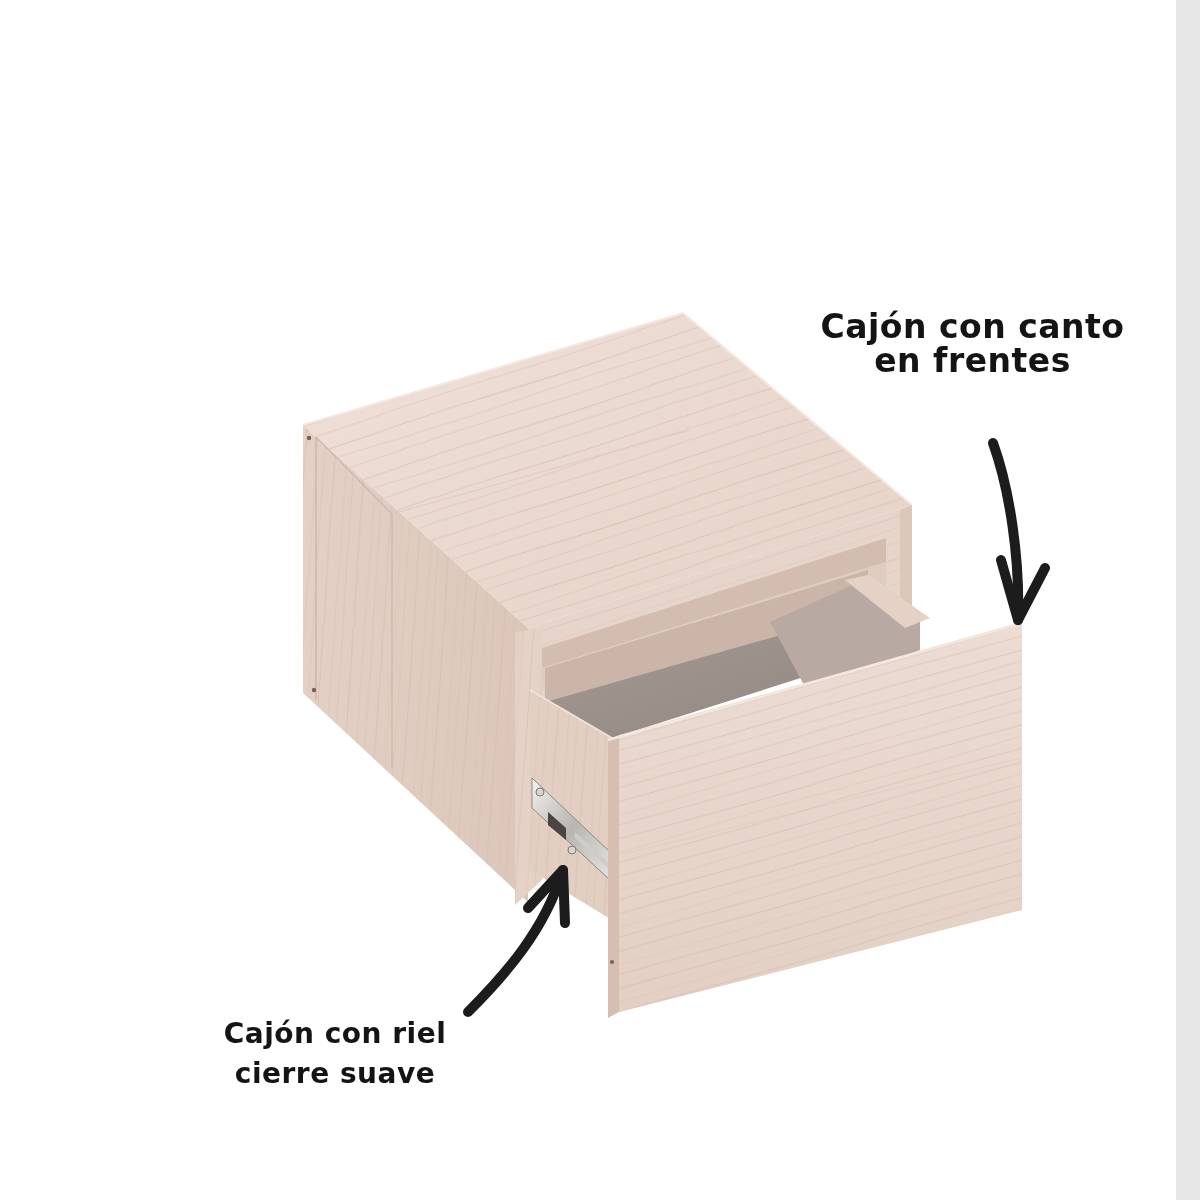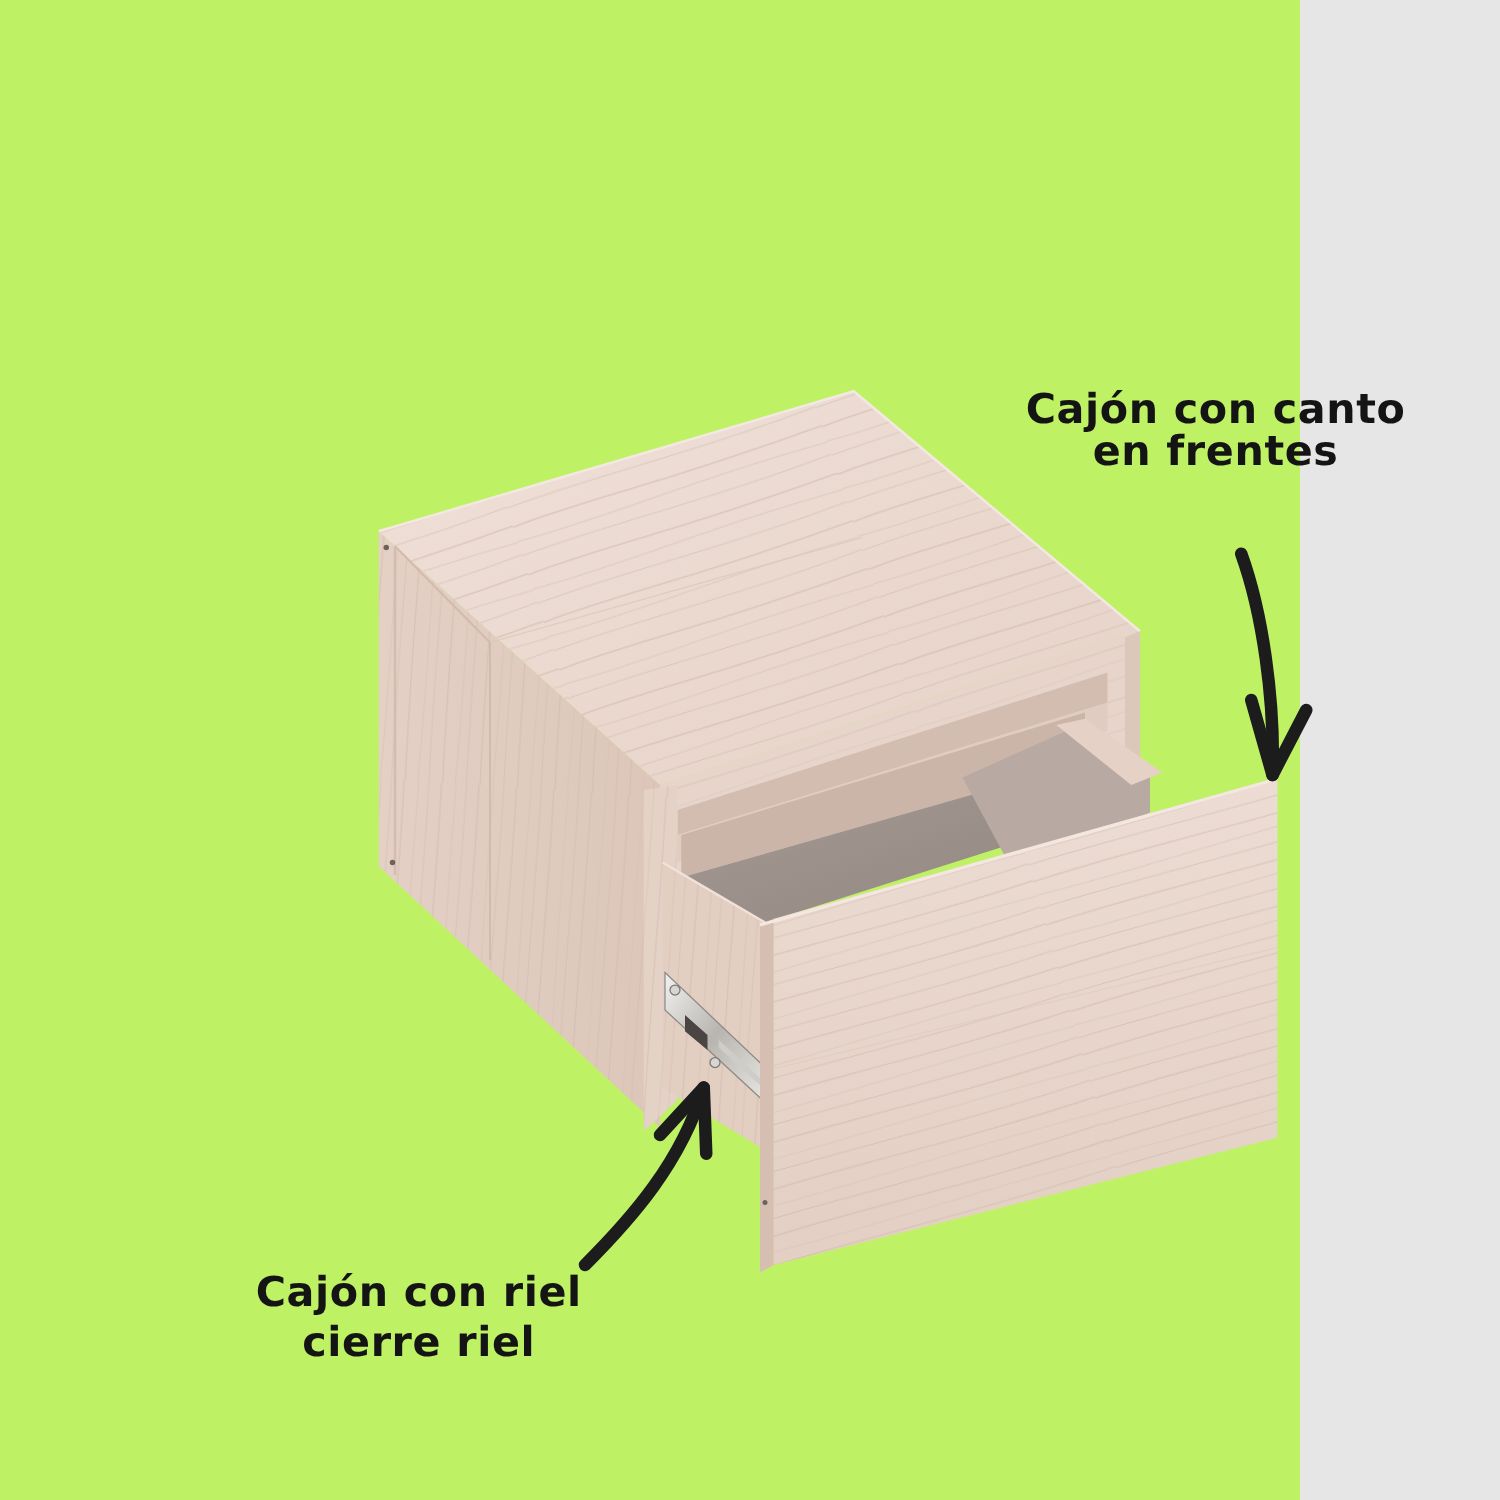--- a/index.html
+++ b/index.html
@@ -5,23 +5,23 @@
     html, body {
       margin: 0;
       padding: 0;
       width: 1200px;
       height: 1200px;
       background: #e6e6e6;
       overflow: hidden;
     }
     .canvas {
       position: relative;
-      width: 1040px;
+      width: 1176px;
       height: 1200px;
-      background: #bef264;
+      background: #ffffff;
     }
     .product-svg {
       position: absolute;
       left: 0;
       top: 0;
       width: 1200px;
       height: 1200px;
     }
     .label {
       position: absolute;
@@ -39,21 +39,21 @@
       left: 800px;
       top: 310px;
       width: 345px;
       font-size: 33px;
       line-height: 34px;
     }
     .label-bottom {
       left: 185px;
       top: 1014px;
       width: 300px;
-      font-size: 33px;
+      font-size: 28px;
       line-height: 40px;
     }
     .italic { font-style: italic; }
   </style>
 </head>
 <body>
 
 <div class="canvas">
 
   <svg class="product-svg" viewBox="0 0 1200 1200" xmlns="http://www.w3.org/2000/svg">
@@ -173,16 +173,16 @@
     </g>
   </svg>
 
   <div class="label label-top">
     <span class="line">Cajón con canto</span>
     <span class="line">en frentes</span>
   </div>
 
   <div class="label label-bottom">
     <span class="line">Cajón con riel</span>
-    <span class="line">cierre riel</span>
+    <span class="line">cierre suave</span>
   </div>
 
 </div>
 
 </body></html>

